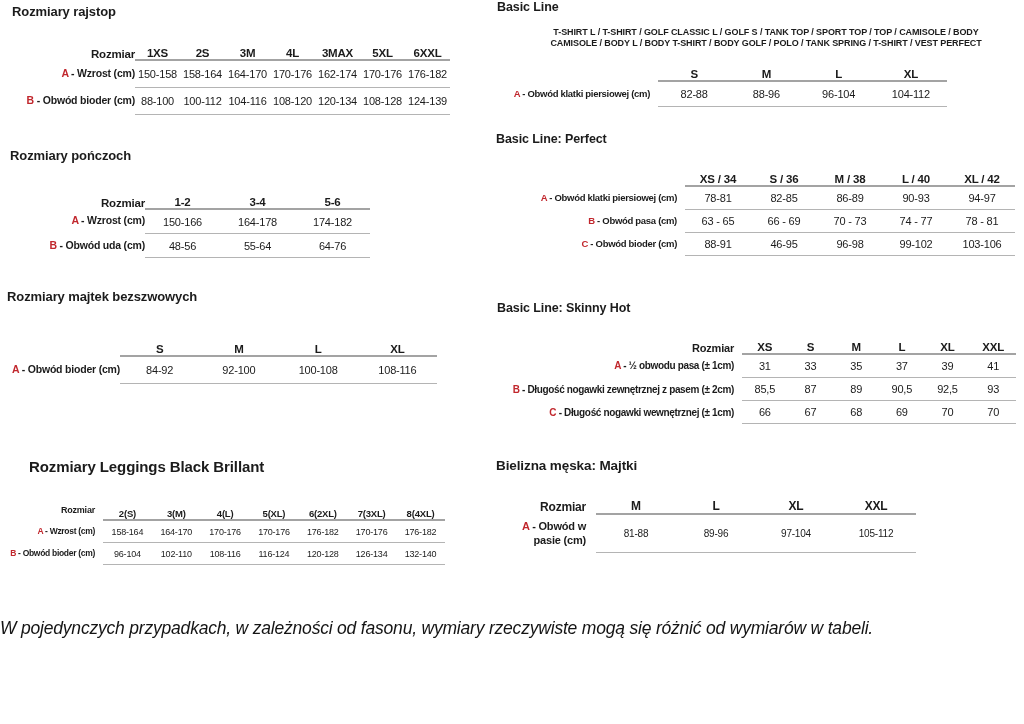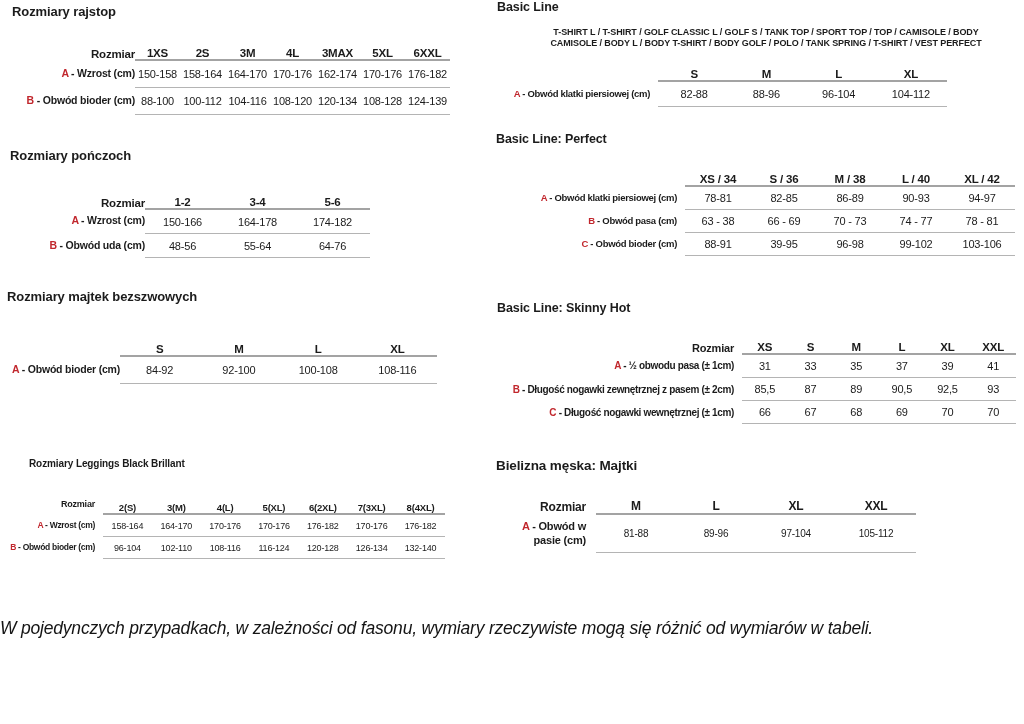--- a/index.html
+++ b/index.html
@@ -40,21 +40,21 @@
   #sec-ponczoch table{width:360px;}
   #sec-ponczoch th.corner{width:135px;}
   #sec-ponczoch td.val{height:23px;}
 
   #sec-majtek{left:7px;top:289px;}
   #sec-majtek .tbl{margin-top:39px;}
   #sec-majtek table{width:430px;}
   #sec-majtek th.corner{width:113px;}
 
   #sec-leggings{left:8px;top:458px;}
-  #sec-leggings .sec-title{font-size:10px;padding-left:21px;}
+  #sec-leggings .sec-title{font-size:15px;padding-left:21px;}
   #sec-leggings .tbl{margin-top:30px;}
   #sec-leggings table{width:437px;}
   #sec-leggings th.corner{width:87px;font-size:9px;padding-right:8px;padding-bottom:5px;}
   #sec-leggings th.col{font-size:9.5px;}
   #sec-leggings td.lbl{font-size:8.5px;padding-right:8px;letter-spacing:-0.3px;white-space:nowrap;}
   #sec-leggings td.val{font-size:9px;height:21px;}
 
   #sec-basic{left:490px;top:0px;width:534px;}
   #sec-basic .sec-title{margin-left:7px;font-size:12.5px;}
   #sec-basic .subtitle{
@@ -290,30 +290,30 @@
             <tr>
               <td class="lbl"><span class="letter">A</span><span> - Obwód klatki piersiowej (cm)</span></td>
               <td class="val">78-81</td>
               <td class="val">82-85</td>
               <td class="val">86-89</td>
               <td class="val">90-93</td>
               <td class="val">94-97</td>
             </tr>
             <tr>
               <td class="lbl"><span class="letter">B</span><span> - Obwód pasa (cm)</span></td>
-              <td class="val">63 - 38</td>
+              <td class="val">63 - 65</td>
               <td class="val">66 - 69</td>
               <td class="val">70 - 73</td>
               <td class="val">74 - 77</td>
               <td class="val">78 - 81</td>
             </tr>
             <tr>
               <td class="lbl"><span class="letter">C</span><span> - Obwód bioder (cm)</span></td>
               <td class="val">88-91</td>
-              <td class="val">39-95</td>
+              <td class="val">46-95</td>
               <td class="val">96-98</td>
               <td class="val">99-102</td>
               <td class="val">103-106</td>
             </tr>
           </tbody>
         </table>
       </div>
   </div>
 
   <div class="sec" id="sec-skinny">

